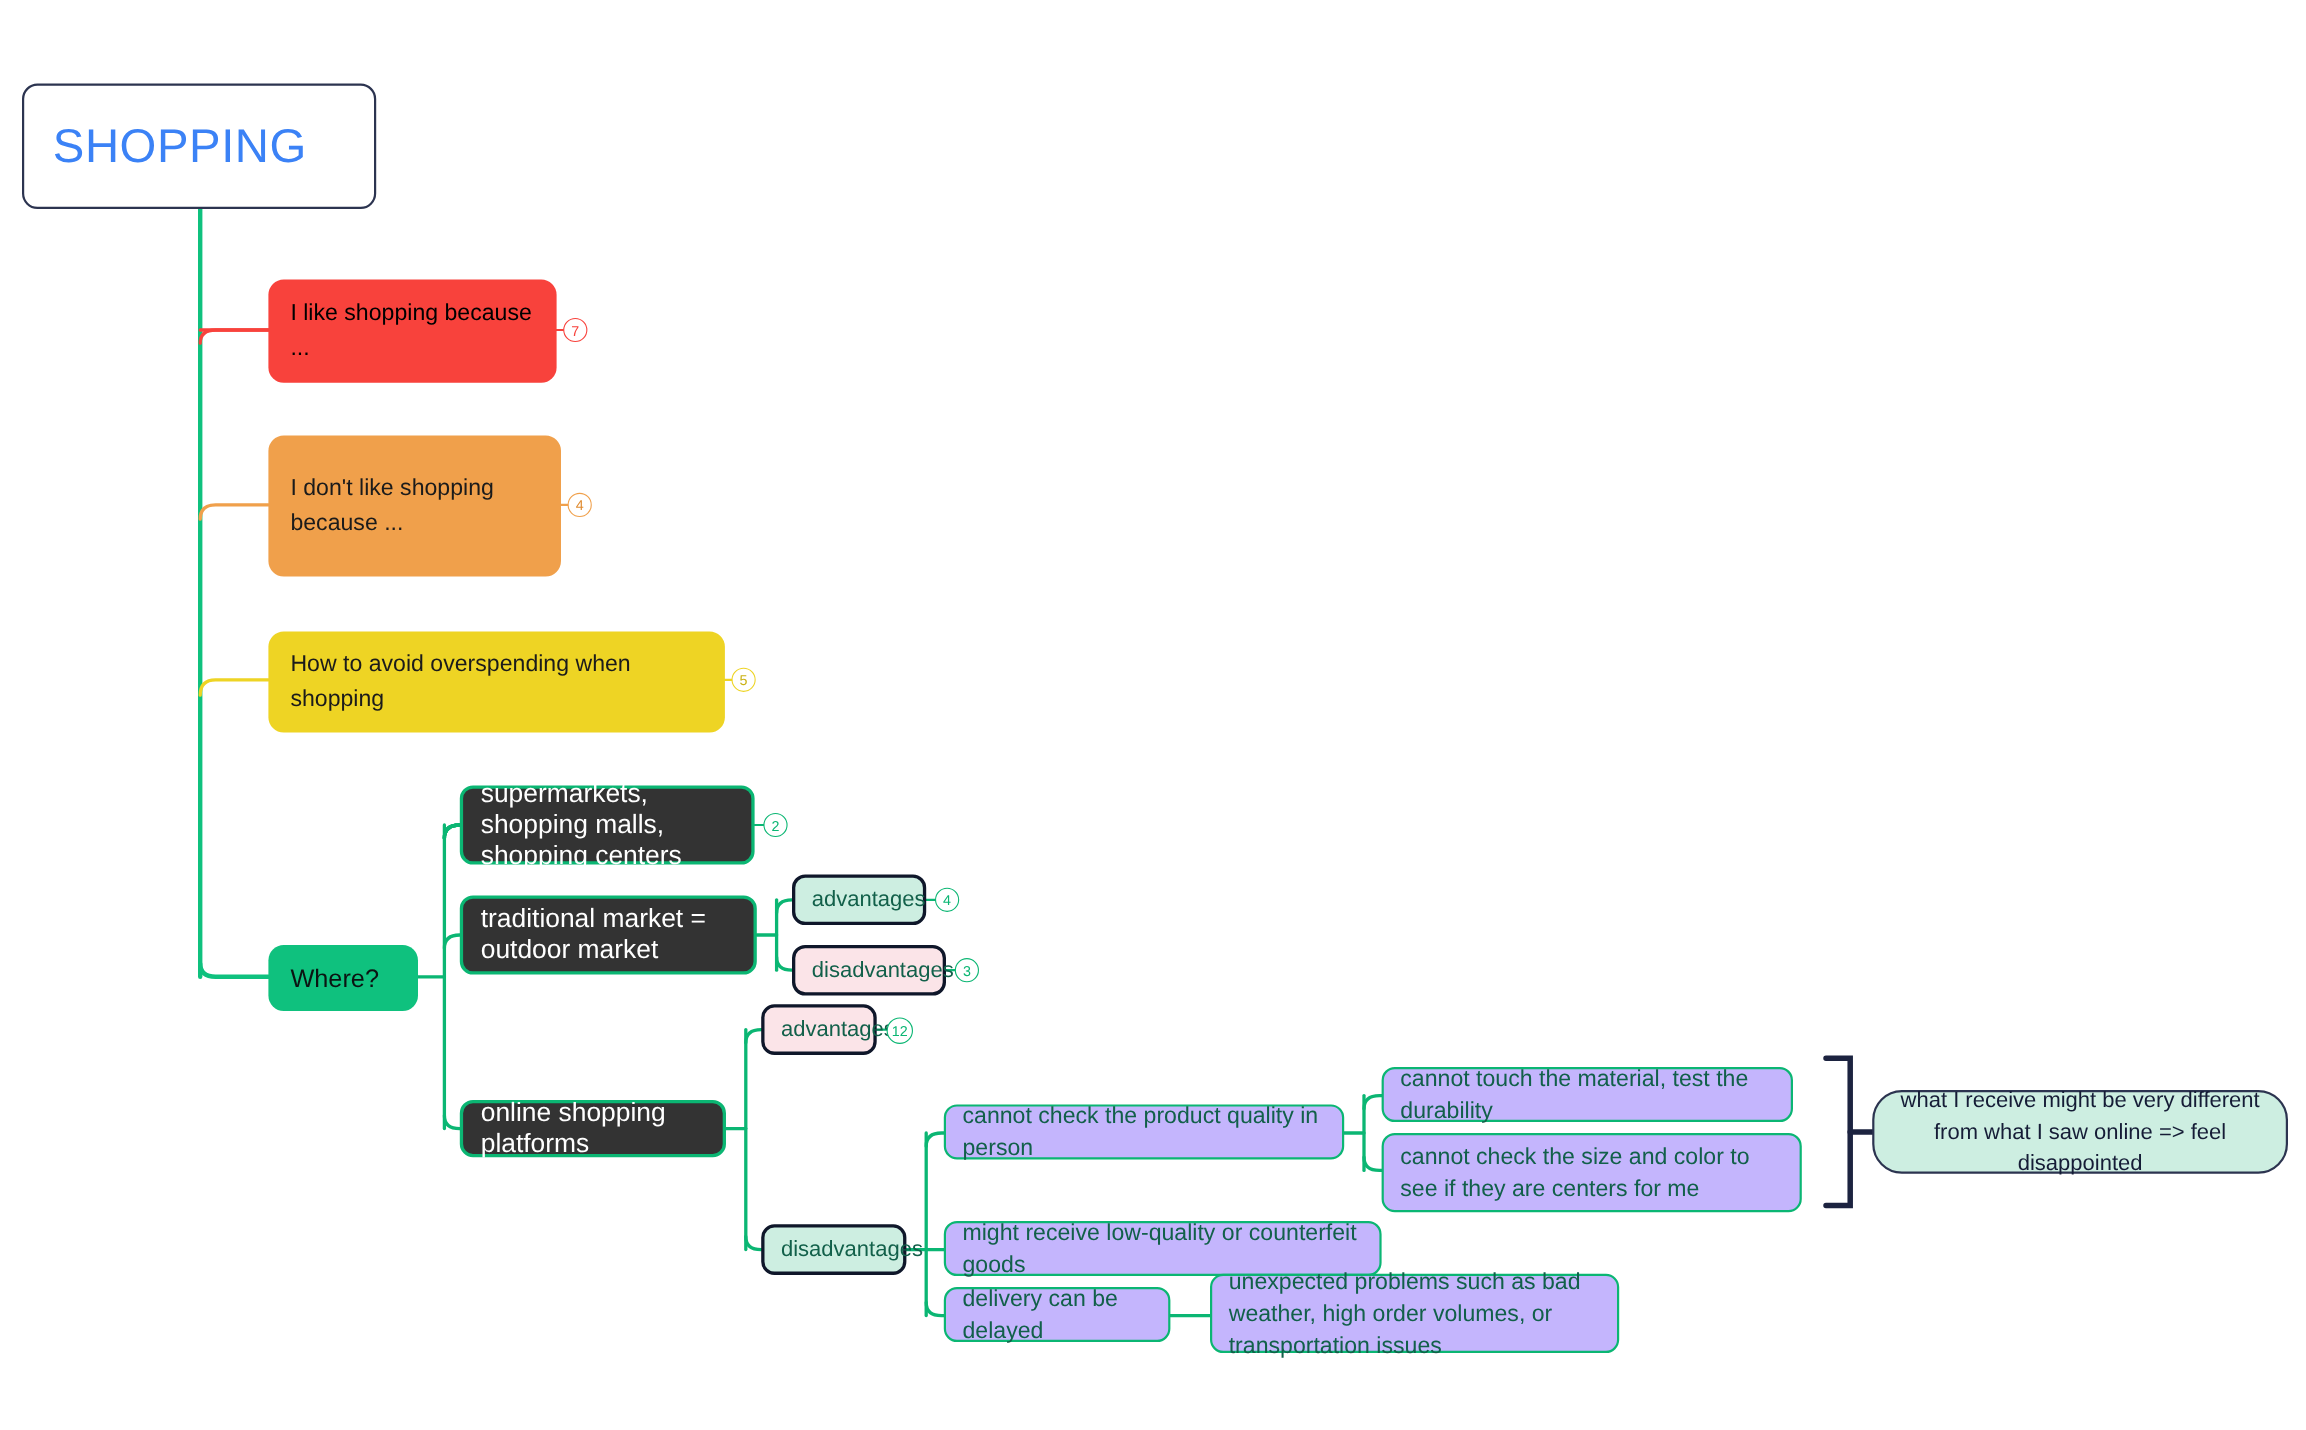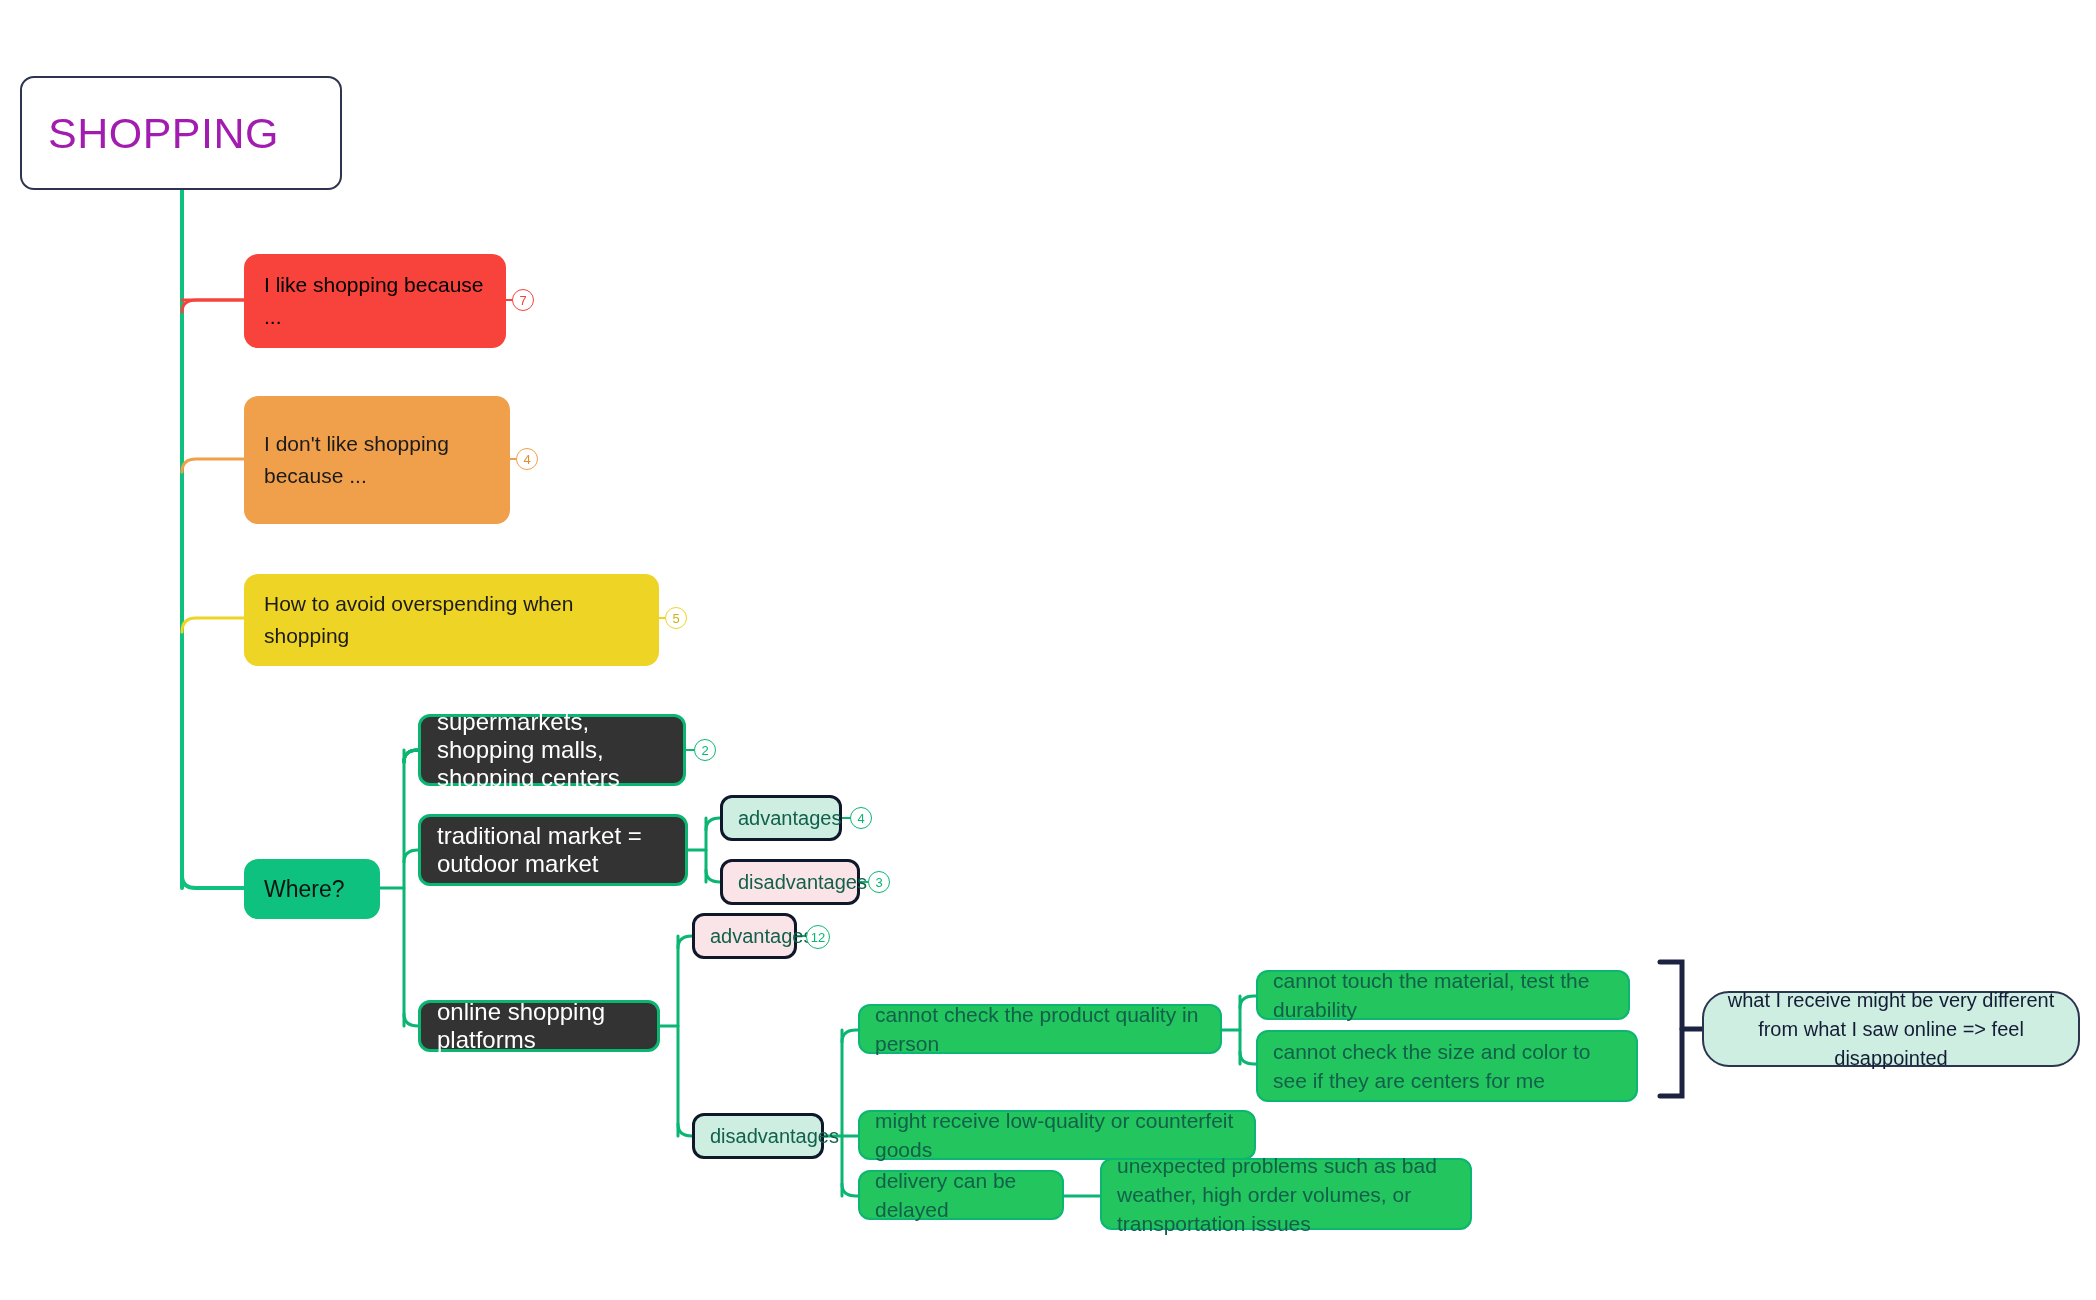--- a/index.html
+++ b/index.html
@@ -35,21 +35,21 @@
   .node .txt {
     display: block;
     width: 100%;
   }
 
   
   .root {
     border: 2px solid #2c3450;
     border-radius: 14px;
     background: #ffffff;
-    color: #a21caf;
+    color: #3b82f6;
     font-size: 43px;
     letter-spacing: .5px;
     padding: 0 26px;
   }
 
   
   .card {
     border-radius: 14px;
     font-size: 21px;
     line-height: 32px;
@@ -78,21 +78,21 @@
     color: #12604a;
     font-size: 20px;
     line-height: 27px;
     padding: 8px 15px;
   }
   .pill-mint { background: #cdeee1; }
   .pill-pink { background: #fbe4e8; }
 
   
   .leaf {
-    background: #22c55e;
+    background: #c4b5fd;
     border: 2px solid #0bb673;
     border-radius: 12px;
     color: #12604a;
     font-size: 21px;
     line-height: 29px;
     padding: 10px 15px;
   }
 
   
   .summary {

